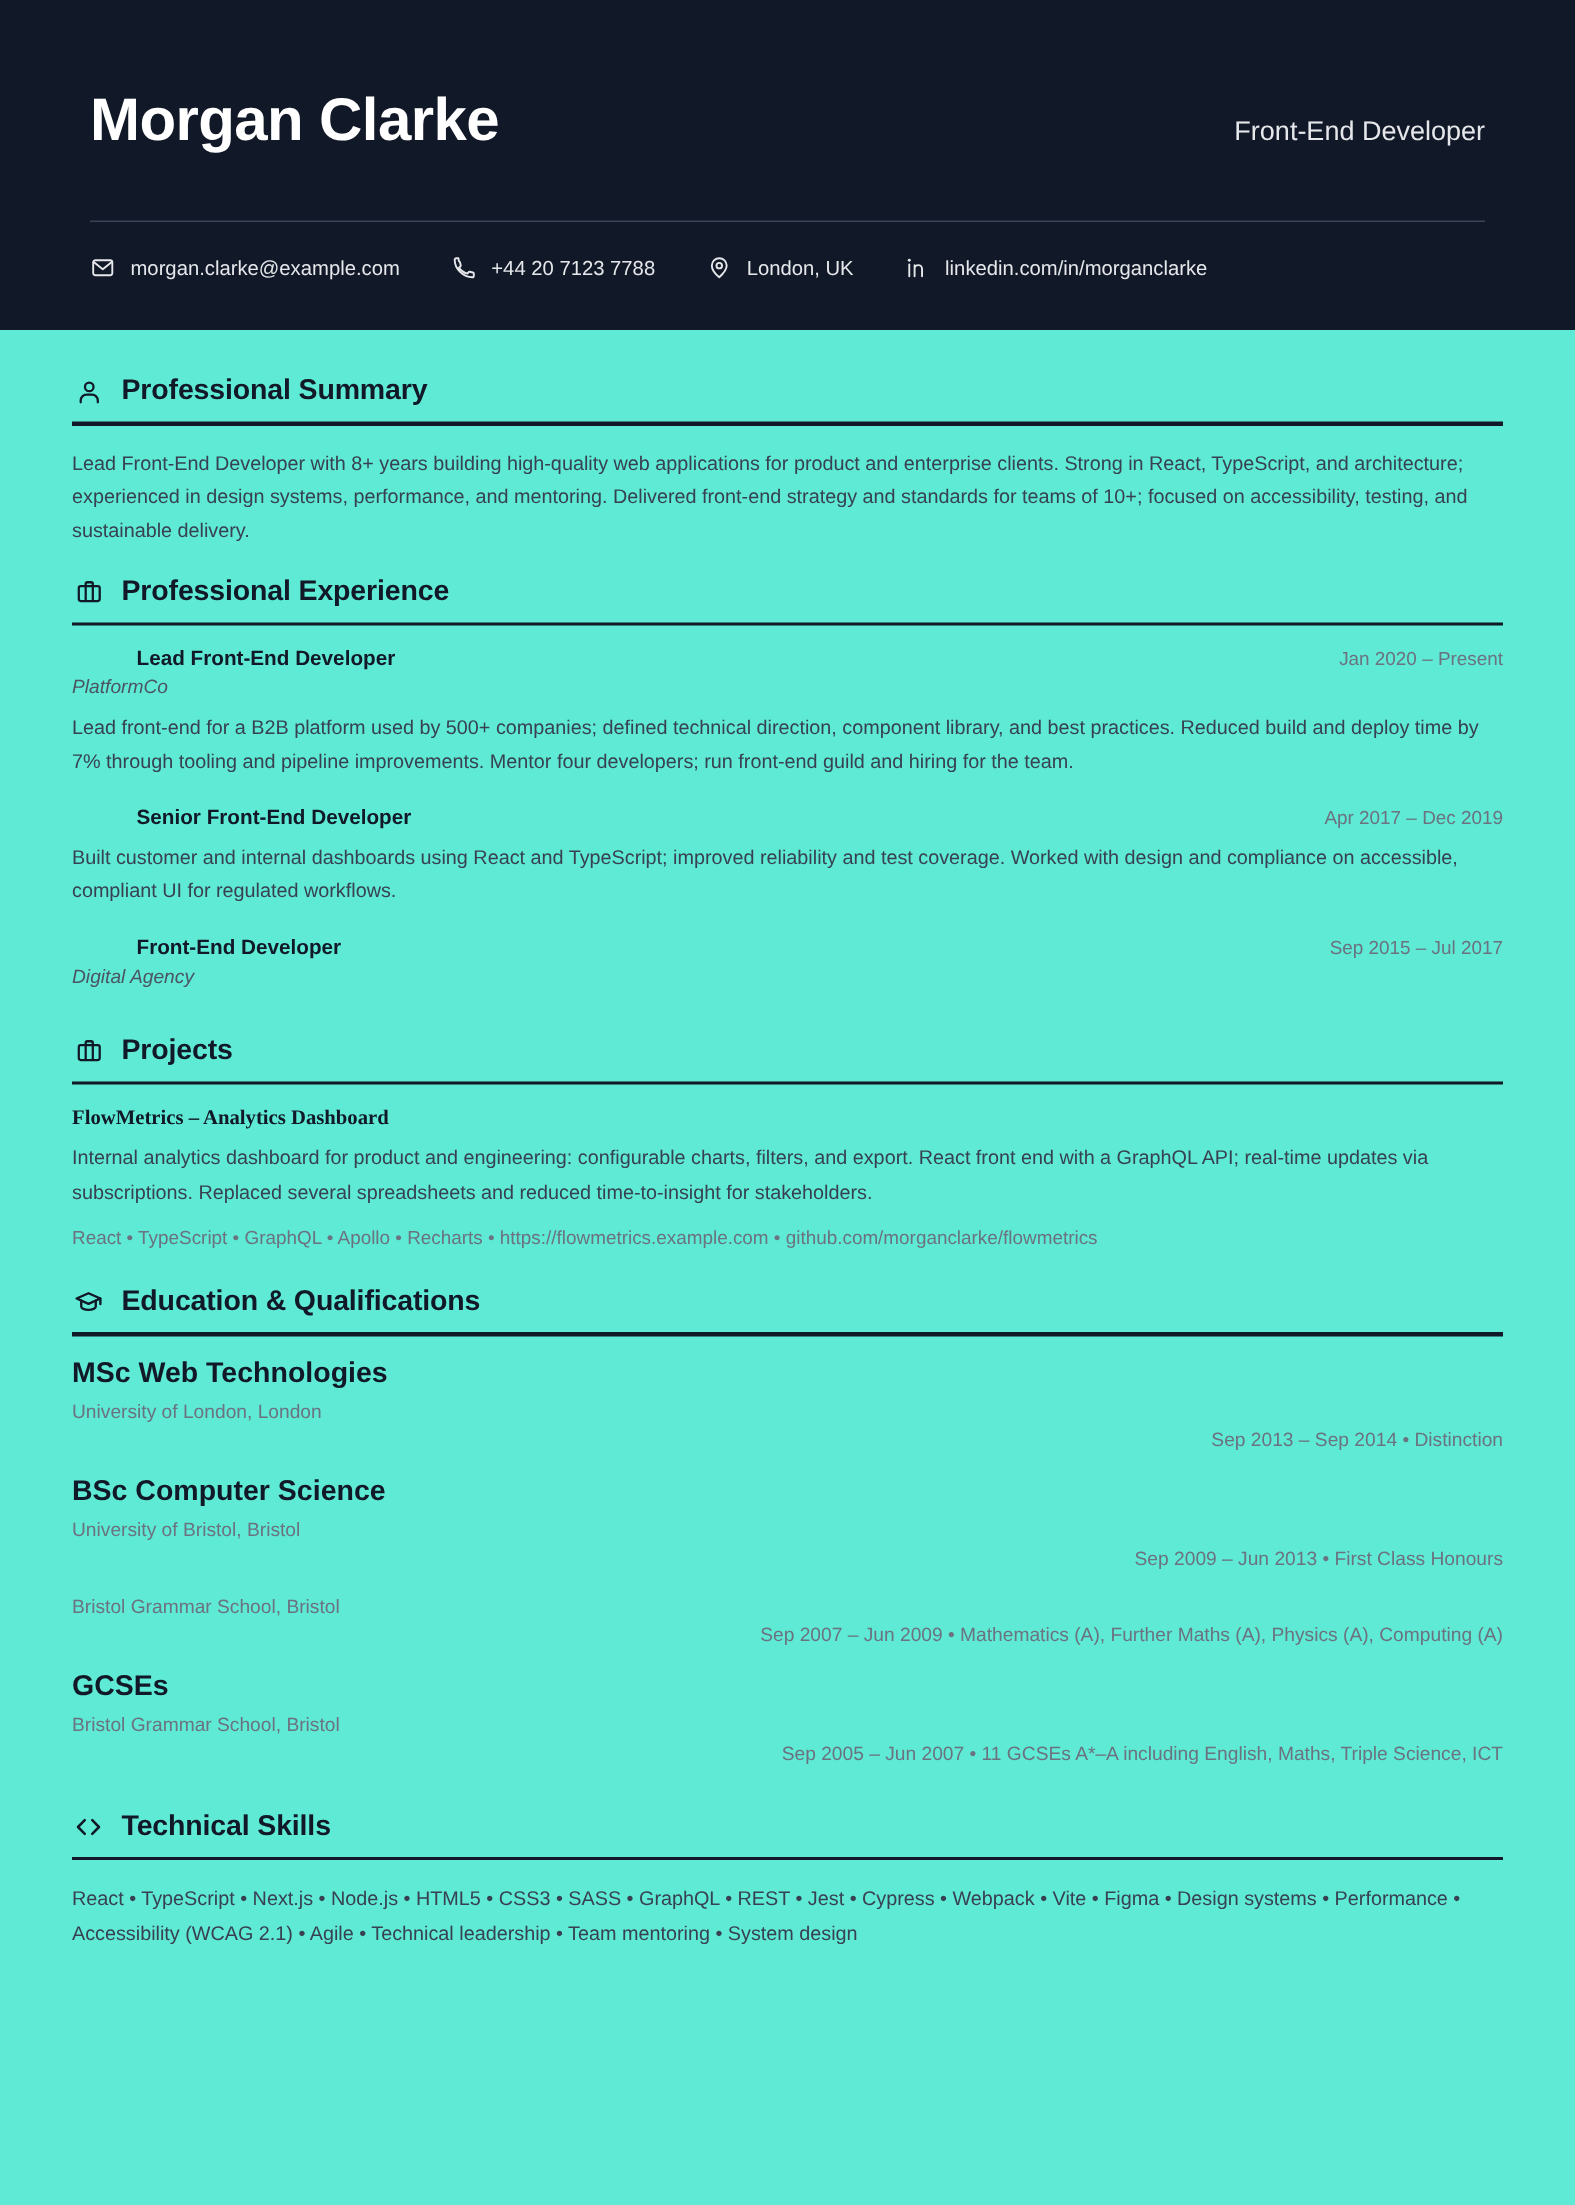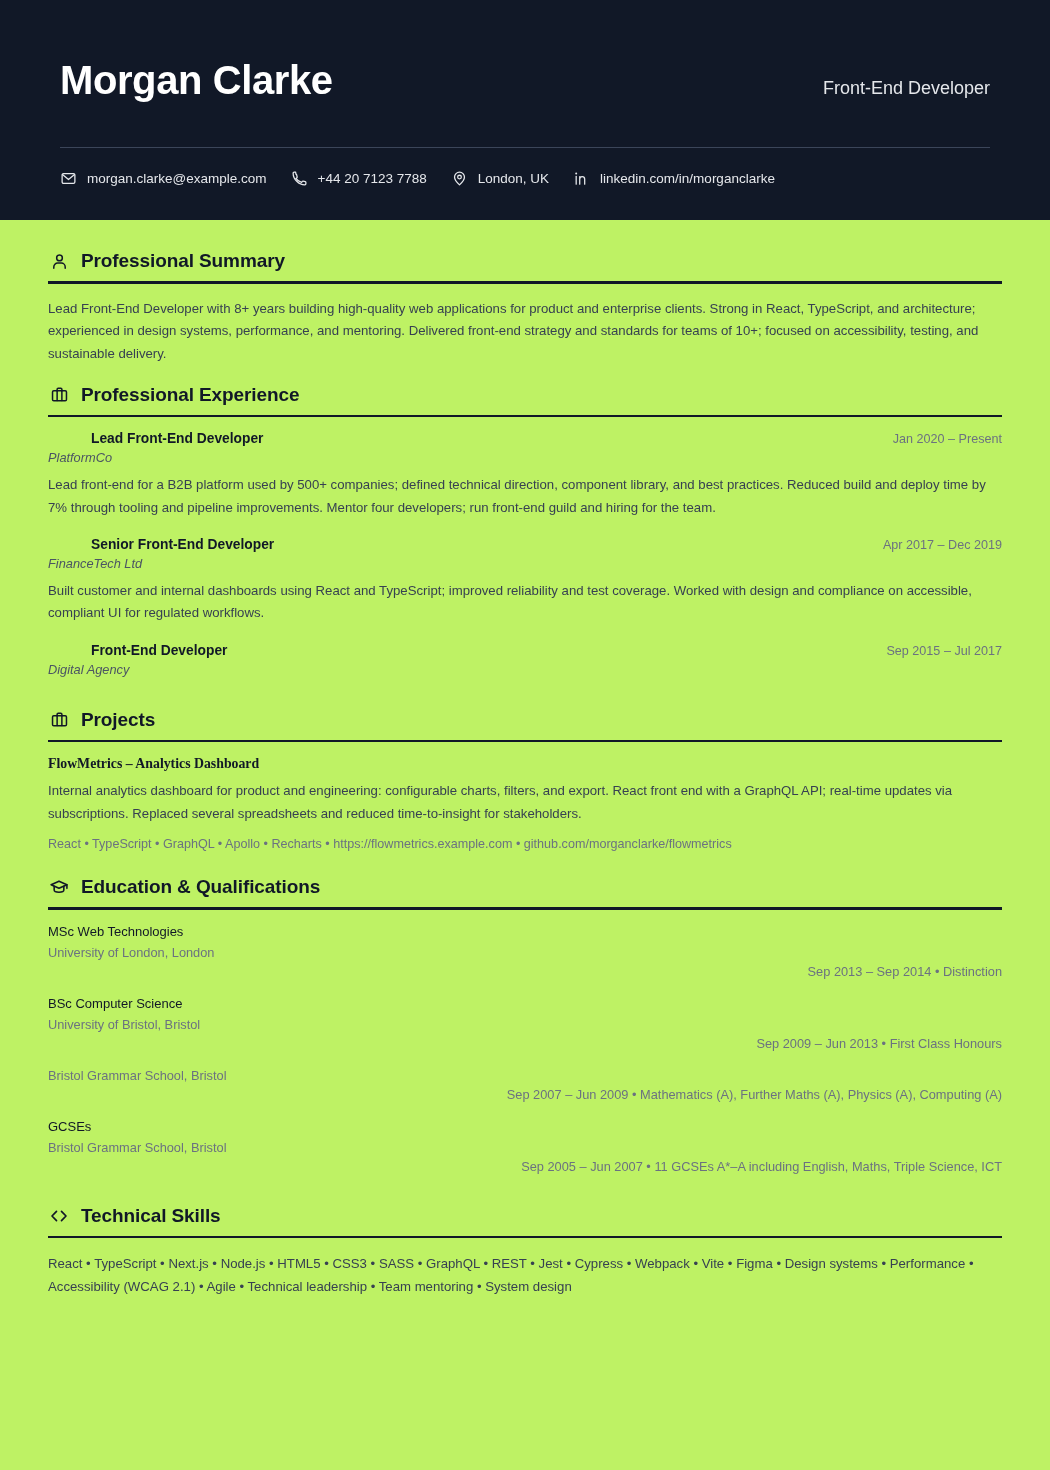--- a/index.html
+++ b/index.html
@@ -11,21 +11,21 @@
   body {
     font-family: "Liberation Sans", sans-serif;
     color: #1f2937;
     -webkit-font-smoothing: antialiased;
   }
 
   .page {
     width: 1050px;
     height: 1470px;
     position: relative;
-    background: #bef264;
+    background: #5eead4;
     display: flex;
     flex-direction: column;
   }
 
   
   .header {
     background: #111827;
     padding: 44px 60px 0 60px;
     height: 220px;
     position: relative;
@@ -52,21 +52,21 @@
   .header-rule {
     margin-top: 45px;
     height: 1px;
     background: #3b4559;
     width: 100%;
   }
   .contact-row {
     display: flex;
     align-items: center;
     margin-top: 22px;
-    gap: 24px;
+    gap: 34px;
     flex-wrap: nowrap;
   }
   .contact-item {
     display: flex;
     align-items: center;
     gap: 10px;
     color: #e5e7eb;
     font-size: 13.5px;
     white-space: nowrap;
   }
@@ -164,22 +164,22 @@
   .project-meta {
     font-size: 12.6px;
     color: #6b7280;
     margin-top: 9px;
     line-height: 1.6;
   }
 
   
   .edu { margin-bottom: 17px; }
   .edu-degree {
-    font-size: 13px;
-    font-weight: normal;
+    font-size: 19px;
+    font-weight: bold;
     color: #111827;
   }
   .edu-school {
     font-size: 12.8px;
     color: #6b7280;
     margin-top: 6px;
   }
   .edu-detail {
     font-size: 12.8px;
     color: #6b7280;
@@ -289,21 +289,20 @@
         </div>
         <div class="entry-org">PlatformCo</div>
         <div class="entry-desc">Lead front-end for a B2B platform used by 500+ companies; defined technical direction, component library, and best practices. Reduced build and deploy time by 7% through tooling and pipeline improvements. Mentor four developers; run front-end guild and hiring for the team.</div>
       </div>
 
       <div class="entry">
         <div class="entry-top">
           <div class="entry-role">Senior Front-End Developer</div>
           <div class="entry-dates">Apr 2017 – Dec 2019</div>
         </div>
-        <div class="entry-org">FinanceTech Ltd</div>
         <div class="entry-desc">Built customer and internal dashboards using React and TypeScript; improved reliability and test coverage. Worked with design and compliance on accessible, compliant UI for regulated workflows.</div>
       </div>
 
       <div class="entry">
         <div class="entry-top">
           <div class="entry-role">Front-End Developer</div>
           <div class="entry-dates">Sep 2015 – Jul 2017</div>
         </div>
         <div class="entry-org">Digital Agency</div>
       </div>

